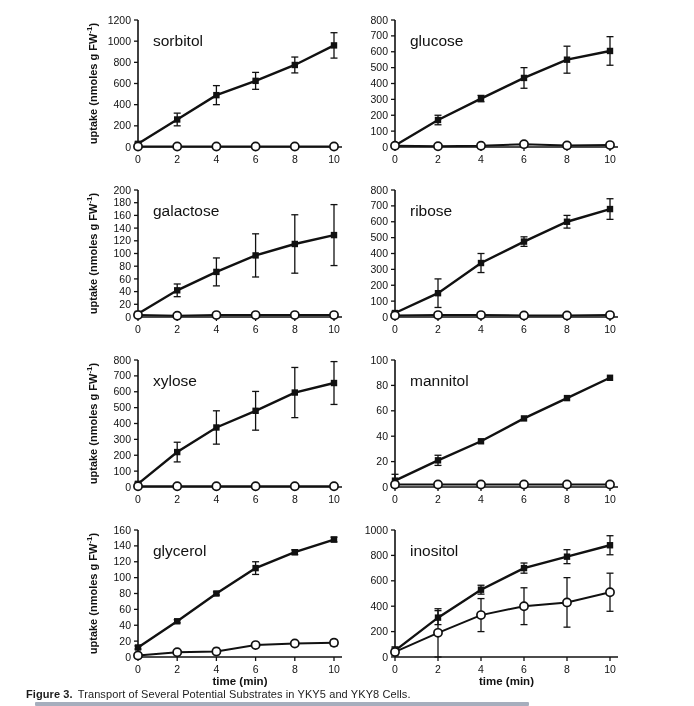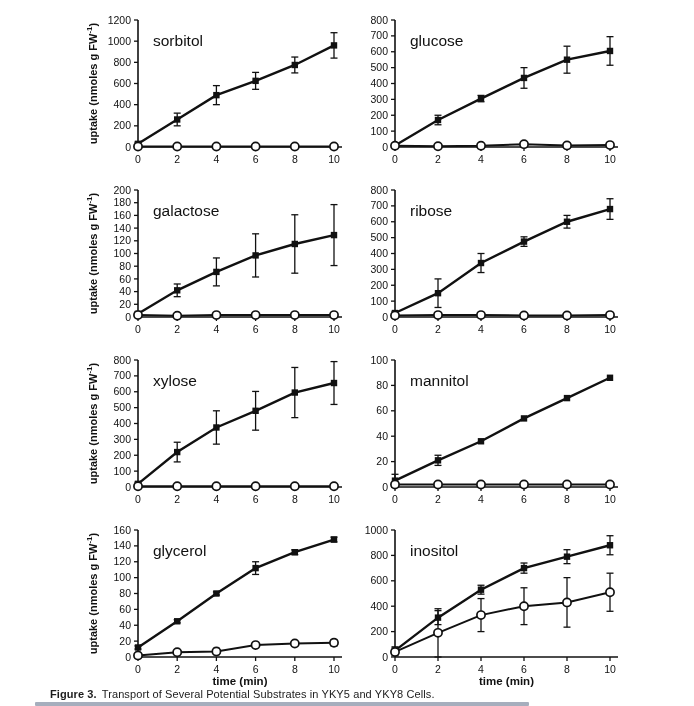--- a/index.html
+++ b/index.html
@@ -4,21 +4,21 @@
 <style>
   html,body{margin:0;padding:0;background:#ffffff;}
   .page{
     position:relative;width:694px;height:706px;background:#ffffff;
     font-family:"Liberation Sans",sans-serif;overflow:hidden;
   }
   .plots{position:absolute;left:0;top:0;width:694px;height:706px;}
   .subplot{position:absolute;}
   svg text{fill:#111111;font-family:"Liberation Sans",sans-serif;}
   .caption{
-    position:absolute;left:50px;top:688px;width:620px;
+    position:absolute;left:26px;top:688px;width:620px;
     font-size:11px;color:#1c1c1c;letter-spacing:0.1px;
   }
   .cap-label{font-weight:bold;margin-right:5px;}
   .bottom-bar{
     position:absolute;left:35px;top:702px;width:494px;height:4px;
     border-radius:1px;opacity:0.85;
   }
 </style>
 </head>
 <body>

